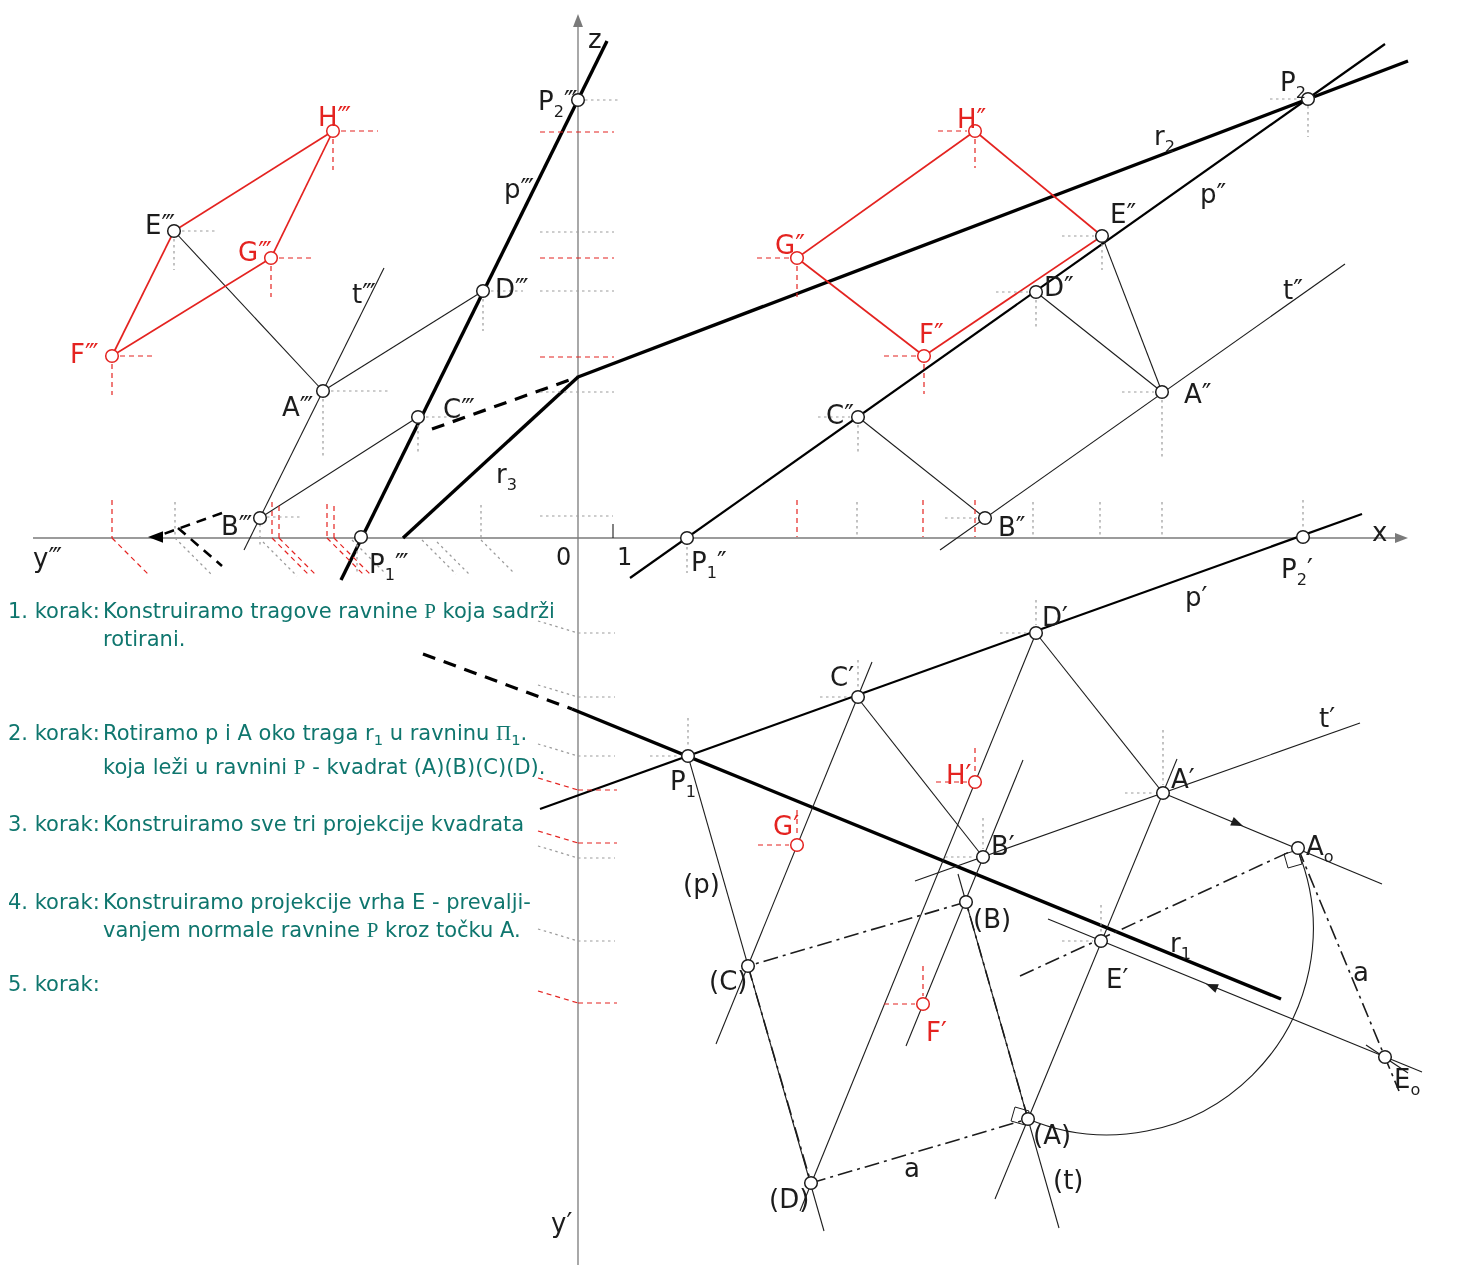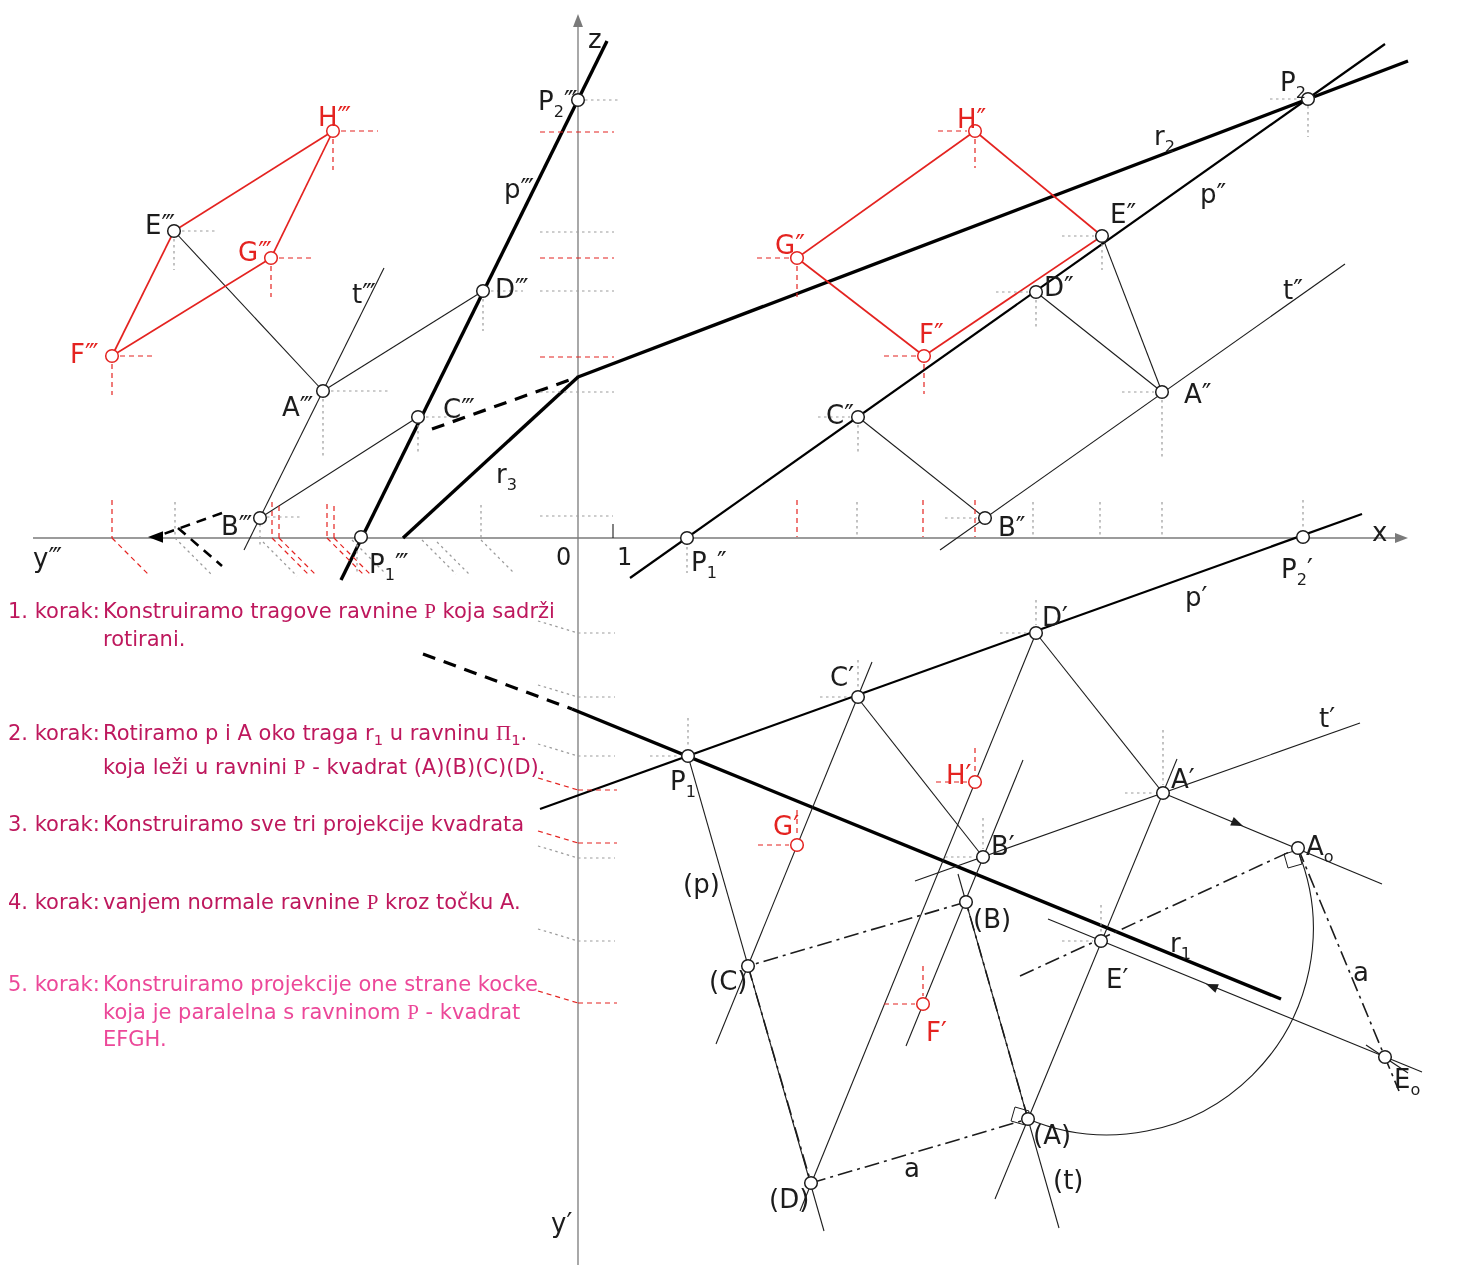--- a/index.html
+++ b/index.html
@@ -1,23 +1,23 @@
 <!DOCTYPE html>
 <html><head>
 <meta charset="utf-8">
 <style>
   html,body{margin:0;padding:0;background:#fff;}
   #stage{position:relative;width:1477px;height:1279px;background:#fff;overflow:hidden;
          font-family:"DejaVu Sans","Liberation Sans",sans-serif;}
   #fig{position:absolute;left:0;top:0;}
   #steps{position:absolute;left:0;top:0;width:590px;pointer-events:none;}
-  .step{position:absolute;left:8px;font-size:21px;line-height:27.5px;color:#be185d;}
+  .step{position:absolute;left:8px;font-size:21px;line-height:27.5px;color:#0f766e;}
   .step .klabel{position:absolute;left:0;top:0;white-space:nowrap;}
   .step .klines{margin-left:95px;}
-  .step.red{color:#ec4899;}
+  .step.red{color:#0f766e;}
   .srf{font-family:"Liberation Serif","DejaVu Serif",serif;}
   sub{font-size:70%;}
 </style>
 </head>
 <body>
 <div id="stage">
   <svg id="fig" width="1477" height="1279" viewBox="0 0 1477 1279">
       <line x1="33" y1="538" x2="1398" y2="538" stroke="#7a7a7a" stroke-width="1.3" fill="none"></line>
       <line x1="578" y1="1265" x2="578" y2="22" stroke="#7a7a7a" stroke-width="1.3" fill="none"></line>
       <line x1="341" y1="580" x2="607" y2="41" stroke="#000000" stroke-width="3.4" fill="none"></line>
@@ -285,24 +285,21 @@
       </div>
       <div class="step" style="top: 811px;">
         <span class="klabel">3. korak:</span>
         <div class="klines">
           <div>Konstruiramo sve tri projekcije kvadrata</div>
         </div>
       </div>
       <div class="step" style="top: 889px;">
         <span class="klabel">4. korak:</span>
         <div class="klines">
+          <div>Konstruiramo projekcije vrha E - prevalji-</div>
           <div>vanjem normale ravnine  <span class="srf">P</span> kroz točku A.</div>
         </div>
       </div>
       <div class="step red" style="top: 971px;">
         <span class="klabel">5. korak:</span>
-        <div class="klines">
-          <div>Konstruiramo projekcije one strane kocke</div>
-          <div>koja je paralelna s ravninom  <span class="srf">P</span> - kvadrat EFGH.</div>
-        </div>
       </div>
     </div>
 </div>
 
 </body></html>

